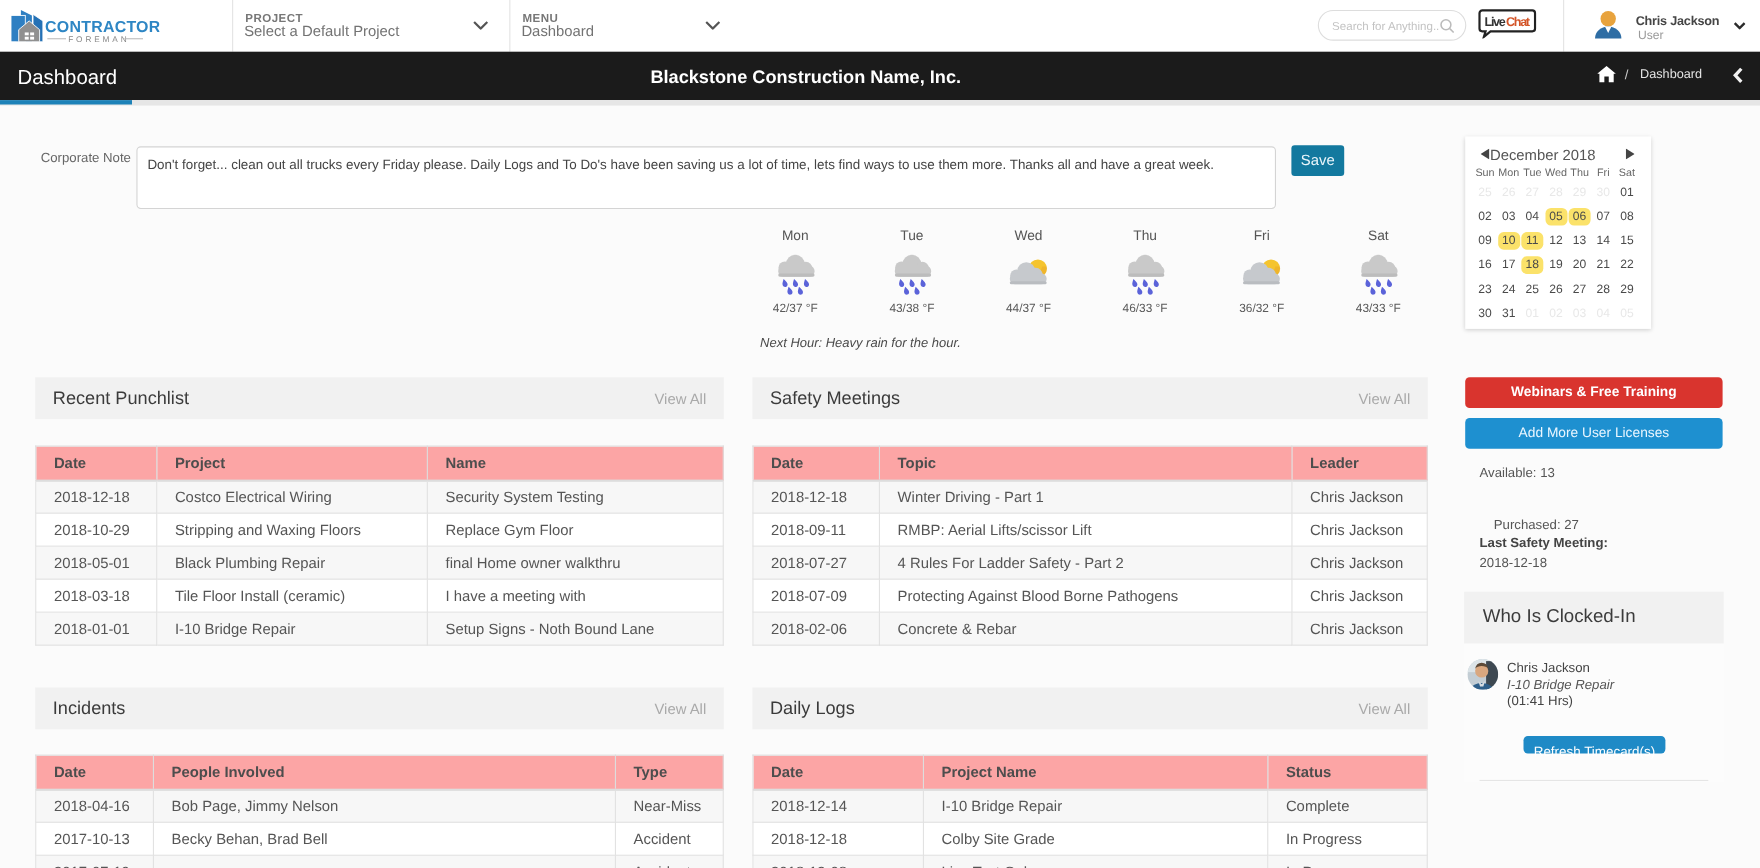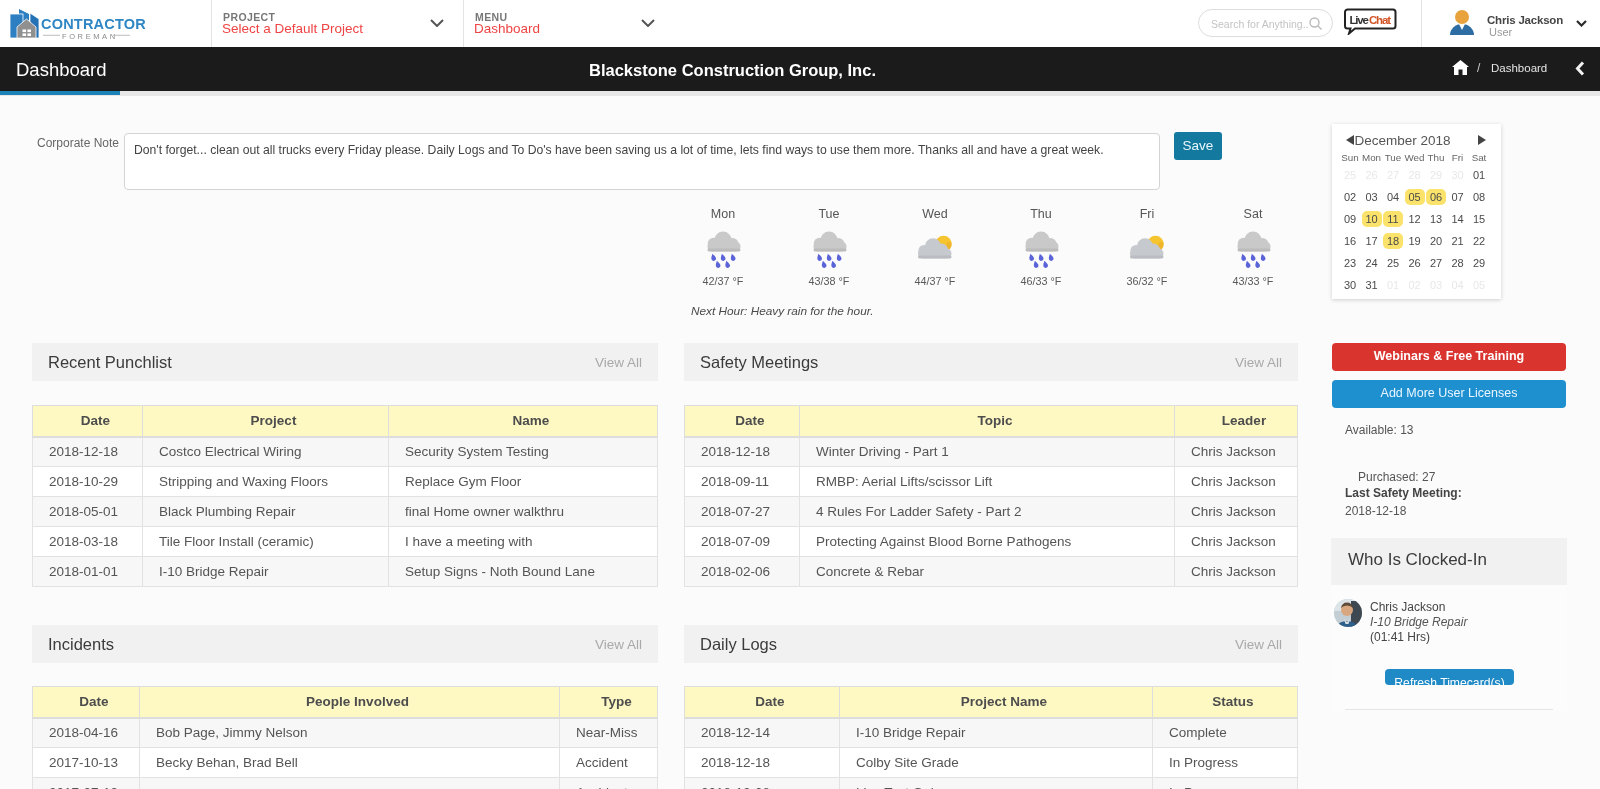--- a/index.html
+++ b/index.html
@@ -2,21 +2,21 @@
 <html><head>
 <meta charset="utf-8">
 <style>
 * { margin:0; padding:0; box-sizing:border-box; }
 html,body { width:1600px; height:789px; overflow:hidden; font-family:"Liberation Sans", sans-serif; background:#fbfbfb; }
 .abs { position:absolute; }
 
 #topbar { position:absolute; top:0; left:0; width:1600px; height:47px; background:#fff; }
 .vsep { position:absolute; top:0; height:47px; width:1px; background:#e3e3e3; }
 .sel-label { position:absolute; font-size:10.5px; font-weight:bold; color:#777; letter-spacing:0.4px; }
-.sel-value { position:absolute; font-size:13.5px; color:#ef4444; }
+.sel-value { position:absolute; font-size:13.5px; color:#737373; }
 .chev { position:absolute; width:14px; height:8px; }
 
 #blackbar { position:absolute; top:47px; left:0; width:1600px; height:44px; background:#1b1b1b; }
 #bluetab { position:absolute; top:91px; left:0; width:120px; height:3.5px; background:#1d82b8; }
 #dashtitle { position:absolute; top:59px; left:16px; color:#fff; font-size:18.5px; }
 #brand { position:absolute; top:61px; left:0; width:1465px; text-align:center; color:#fff; font-size:16.5px; font-weight:bold; }
 #crumb { position:absolute; top:62px; left:1491px; color:#e4e4e4; font-size:11.5px; }
 
 #cn-label { position:absolute; top:136px; left:37px; font-size:12px; color:#666; }
 #cn-box { position:absolute; top:133px; left:124px; width:1036px; height:57px; background:#fff; border:1px solid #d4d4d4; border-radius:4px; padding:7px 9px; font-size:12.2px; color:#444; line-height:18px; white-space:nowrap; overflow:hidden; }
@@ -32,21 +32,21 @@
 .cal-arrow { position:absolute; top:10px; font-size:11px; color:#555; }
 .cal-dow { position:absolute; top:28px; font-size:9.8px; color:#666; width:22px; text-align:center; }
 .cal-d { position:absolute; width:20px; height:16px; line-height:16px; text-align:center; font-size:11px; color:#4a4a4a; }
 .cal-d.f { color:#e8e8e8; }
 .cal-d.hl { background:#fbe26a; border-radius:5px; }
 
 .panel-head { position:absolute; height:38px; background:#f1f1f1; }
 .panel-title { position:absolute; top:10px; left:16px; font-size:16.5px; color:#3b3b3b; }
 .viewall { position:absolute; top:12px; right:16px; font-size:13.5px; color:#a9a9a9; }
 table.grid { border-collapse:collapse; width:100%; table-layout:fixed; font-size:13.5px; color:#555; background:#fff; }
-table.grid th { font-weight:bold; color:#4d4d4d; text-align:center; padding:0 0 0 16px; height:31px; border:1px solid #ddd; border-bottom:2px solid #ddd; background:#fef9c3; }
+table.grid th { font-weight:bold; color:#4d4d4d; text-align:left; padding:0 0 0 16px; height:31px; border:1px solid #ddd; border-bottom:2px solid #ddd; background:#fca5a5; }
 table.grid td { padding:0 0 0 16px; height:30px; border:1px solid #e2e2e2; }
 table.grid tr.odd td { background:#f7f7f7; }
 table.grid tr.even td { background:#fff; }
 
 .sbtn { position:absolute; left:1332px; width:234px; height:28px; border-radius:4px; color:#fff; text-align:center; line-height:27px; font-size:12.5px; font-weight:bold; }
 #btn-red { top:343px; background:#d9342e; }
 #btn-blue { top:380px; background:#1e90d0; font-weight:normal; color:#eaf6ff; }
 .sidetext { position:absolute; left:1345px; font-size:12px; color:#555; }
 #wic { position:absolute; top:538px; left:1331px; width:236px; height:173px; background:#fcfcfc; }
 #wic-head { position:absolute; top:0; left:0; width:236px; height:47px; background:#f1f1f1; }
@@ -109,21 +109,21 @@
 <div id="blackbar">
   <svg style="position:absolute; left:1452px; top:13px" width="17" height="15" viewBox="0 0 17 15">
       <path d="M8.5 0 L17 7 L15 7 L15 15 L10.5 15 L10.5 9.5 L6.5 9.5 L6.5 15 L2 15 L2 7 L0 7 Z" fill="#fff"></path>
     </svg>
     <span style="position:absolute; left:1477px; top:14px; color:#ccc; font-size:12px;">/</span>
   <svg style="position:absolute; left:1575px; top:14px" width="10" height="15" viewBox="0 0 10 15">
       <polyline points="8,1.5 2.5,7.5 8,13.5" fill="none" stroke="#f2f2f2" stroke-width="3"></polyline>
     </svg>
 </div>
 <div id="dashtitle">Dashboard</div>
-<div id="brand">Blackstone Construction Group, Inc.</div>
+<div id="brand">Blackstone Construction Name, Inc.</div>
 <div id="crumb">Dashboard</div>
 <div style="position:absolute; top:91px; left:0; width:1600px; height:5px; background:#e6e6e6;"></div>
 <div id="bluetab"></div>
 
 <div id="cn-label">Corporate Note</div>
 <div id="cn-box">Don't forget... clean out all trucks every Friday please. Daily Logs and To Do's have been saving us a lot of time, lets find ways to use them more. Thanks all and have a great week.</div>
 <div id="save-btn">Save</div>
 
 <div id="weather">
     <div class="wday" style="left:683px">Mon</div>

